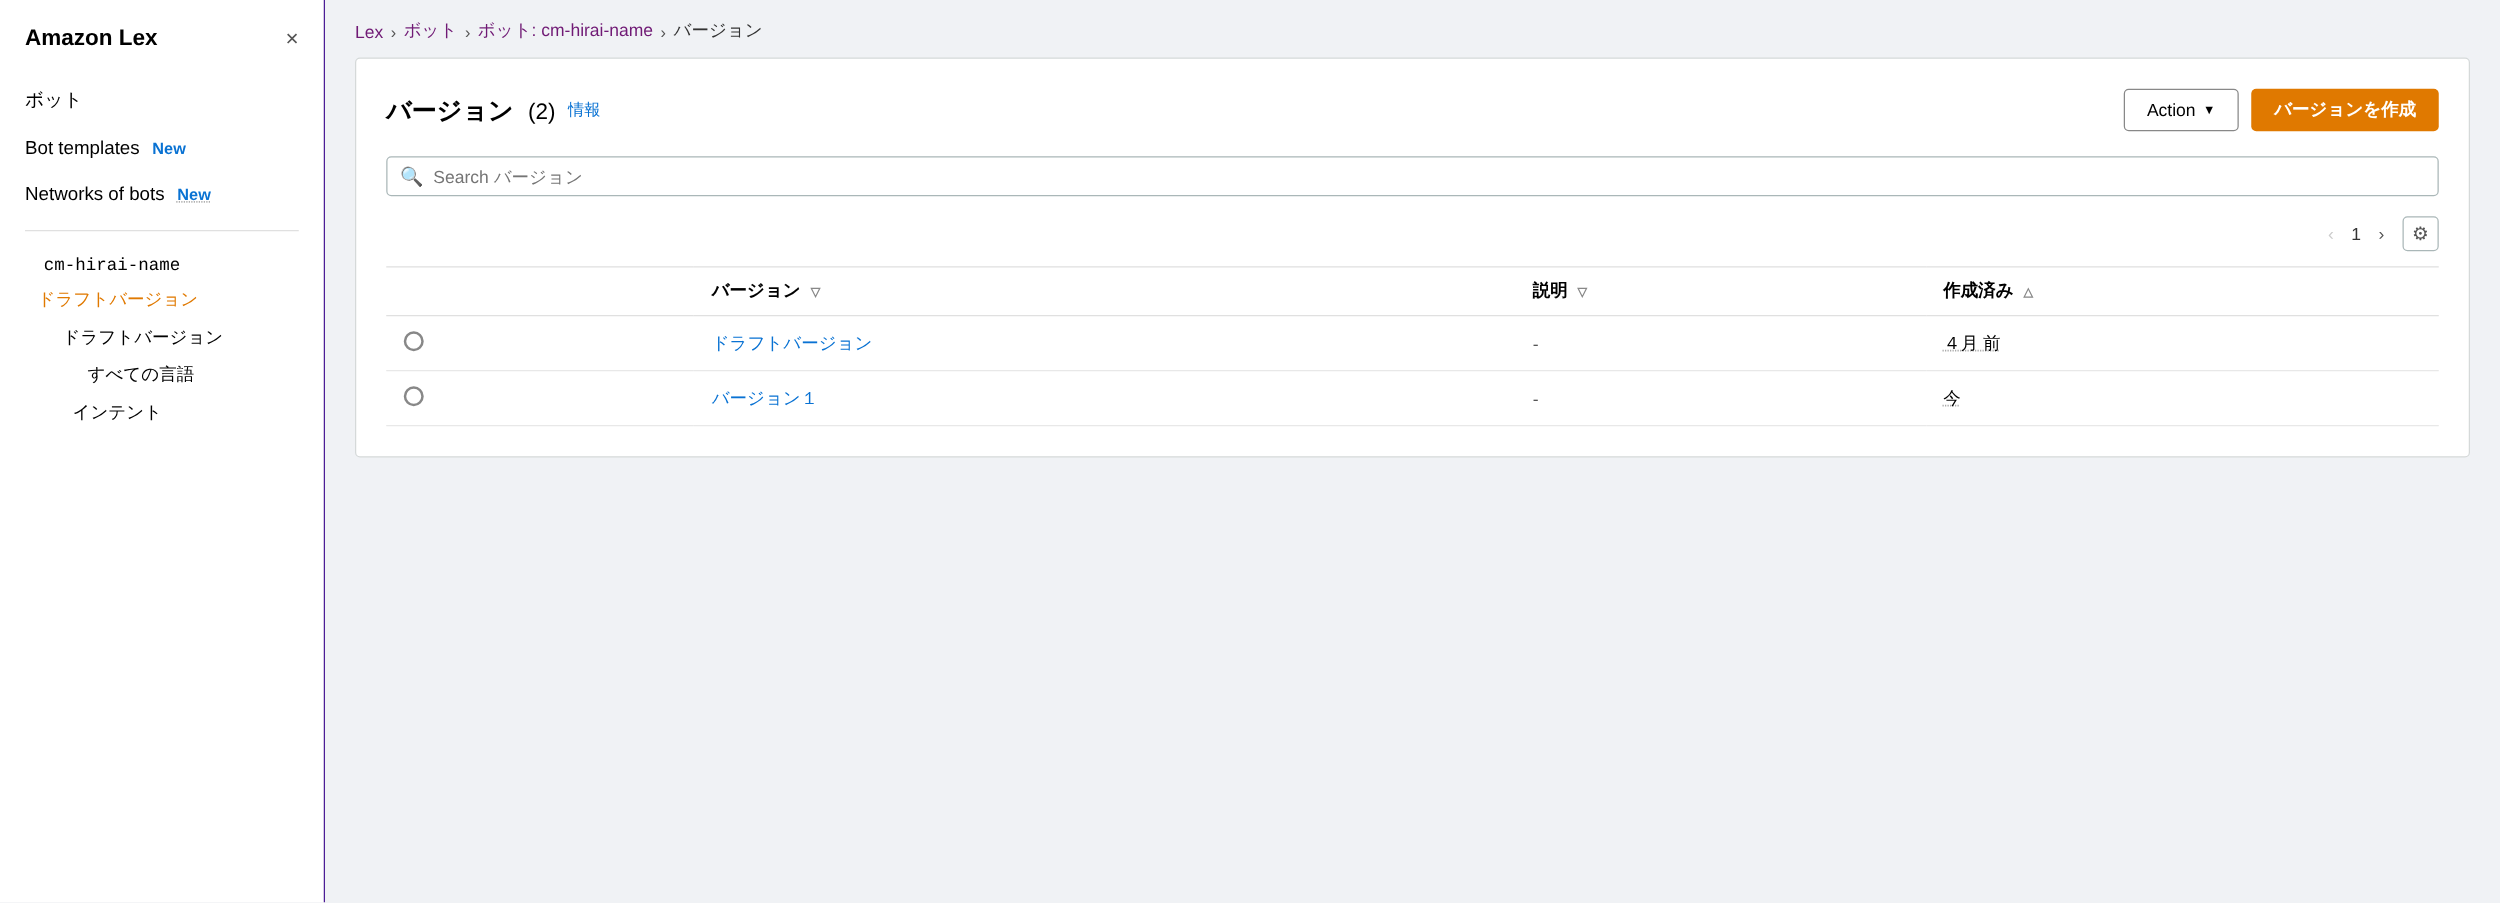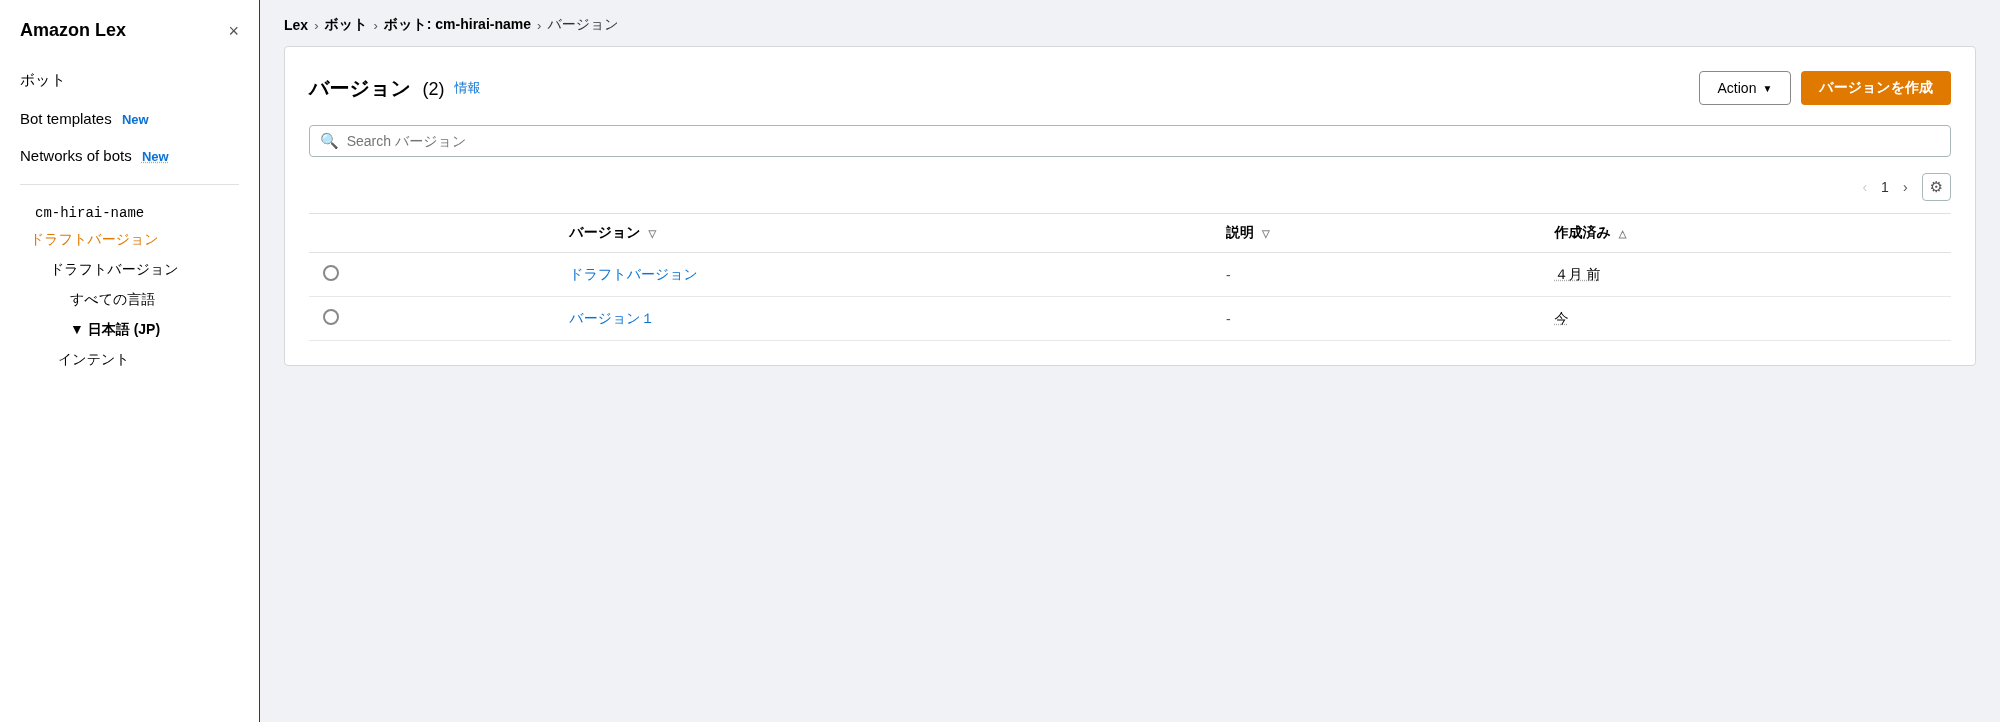--- a/index.html
+++ b/index.html
@@ -101,24 +101,23 @@
       overflow: auto;
     }
     .breadcrumb {
       padding: 16px 24px 12px 24px;
       display: flex;
       align-items: center;
       gap: 6px;
       font-size: 14px;
     }
     .breadcrumb-link {
-      color: #000000;
+      color: #701a75;
       cursor: pointer;
       text-decoration: none;
-      font-weight: bold;
     }
     .breadcrumb-sep {
       color: #555;
       font-size: 13px;
     }
     .breadcrumb-current {
       color: #333;
     }
 
     .content-panel {
@@ -305,23 +304,20 @@
     <span class="sidebar-section-label">cm-hirai-name</span>
 
     <span class="sidebar-subitem">
       <span>ドラフトバージョン</span>
     </span>
     <span class="sidebar-subitem normal indent2" style="padding-left:50px;">
       <span>ドラフトバージョン</span>
     </span>
     <span class="sidebar-subitem normal" style="padding-left:70px;">
       <span>すべての言語</span>
-    </span>
-    <span class="sidebar-subitem normal" style="padding-left:70px; font-weight:600;">
-      <span>▼ 日本語 (JP)</span>
     </span>
     <span class="sidebar-subitem normal" style="padding-left:58px;">
       <span>インテント</span>
     </span>
   </div>
 </div>
 
 <div class="main-content">
 
   <nav class="breadcrumb">

